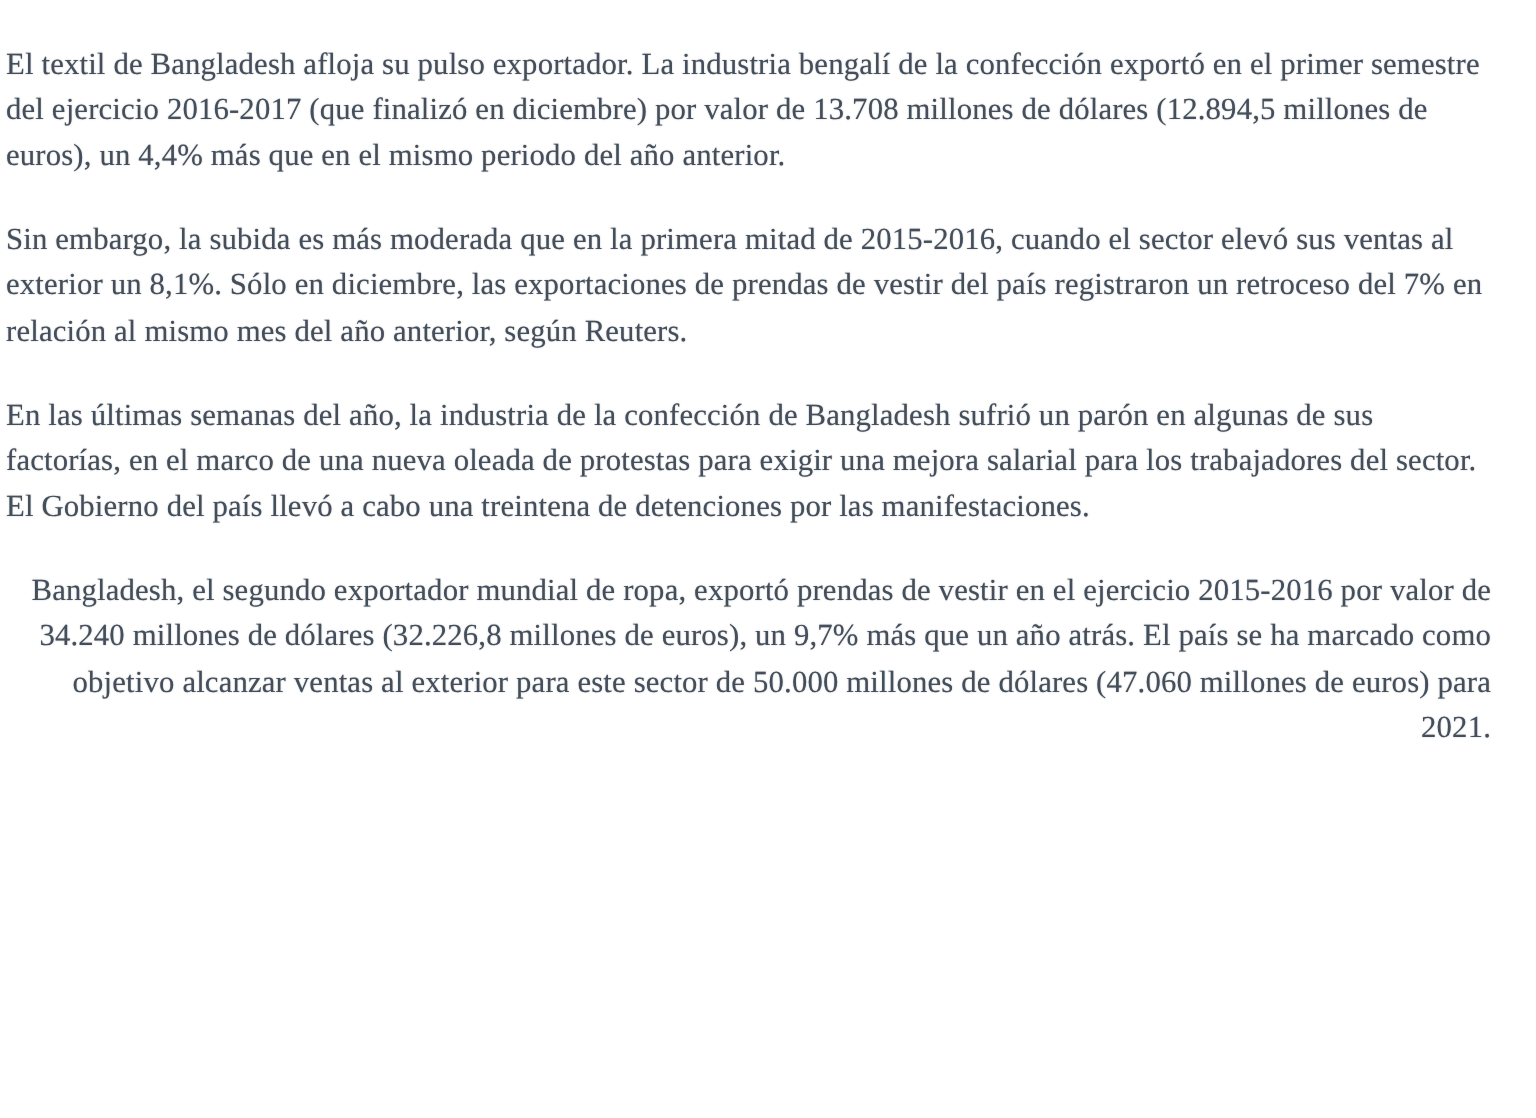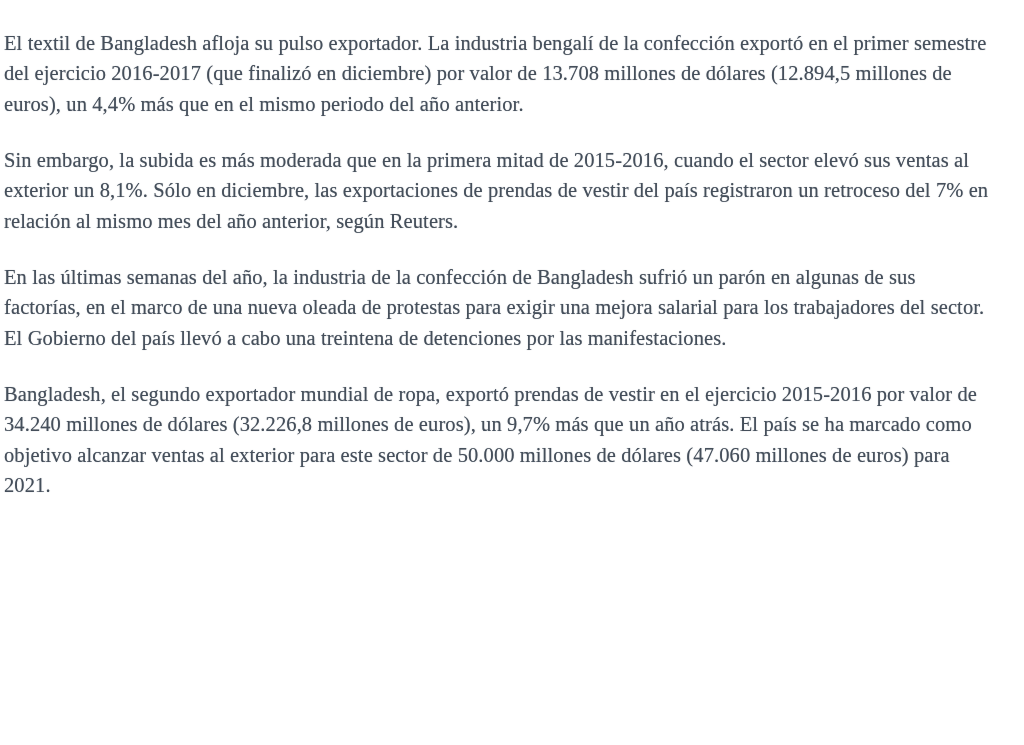--- a/index.html
+++ b/index.html
@@ -31,20 +31,21 @@
     margin: 0 0 26px 0;
     color: #454f5b;
     letter-spacing: 0.1px;
     
     text-shadow: 0 0 0.9px rgba(69,79,91,0.55);
     filter: blur(0.35px);
     -webkit-font-smoothing: antialiased;
   }
   .para:last-child {
     margin-bottom: 0;
+    text-align: right;
   }
 </style>
 </head>
 <body>
 
 <div class="page">
   <div class="article">
     <p class="para">El textil de Bangladesh afloja su pulso exportador. La industria bengalí de la confección exportó en el primer semestre del ejercicio 2016-2017 (que finalizó en diciembre) por valor de 13.708 millones de dólares (12.894,5 millones de euros), un 4,4% más que en el mismo periodo del año anterior.</p>
     <p class="para">Sin embargo, la subida es más moderada que en la primera mitad de 2015-2016, cuando el sector elevó sus ventas al exterior un 8,1%. Sólo en diciembre, las exportaciones de prendas de vestir del país registraron un retroceso del 7% en relación al mismo mes del año anterior, según Reuters.</p>
     <p class="para">En las últimas semanas del año, la industria de la confección de Bangladesh sufrió un parón en algunas de sus factorías, en el marco de una nueva oleada de protestas para exigir una mejora salarial para los trabajadores del sector. El Gobierno del país llevó a cabo una treintena de detenciones por las manifestaciones.</p>

